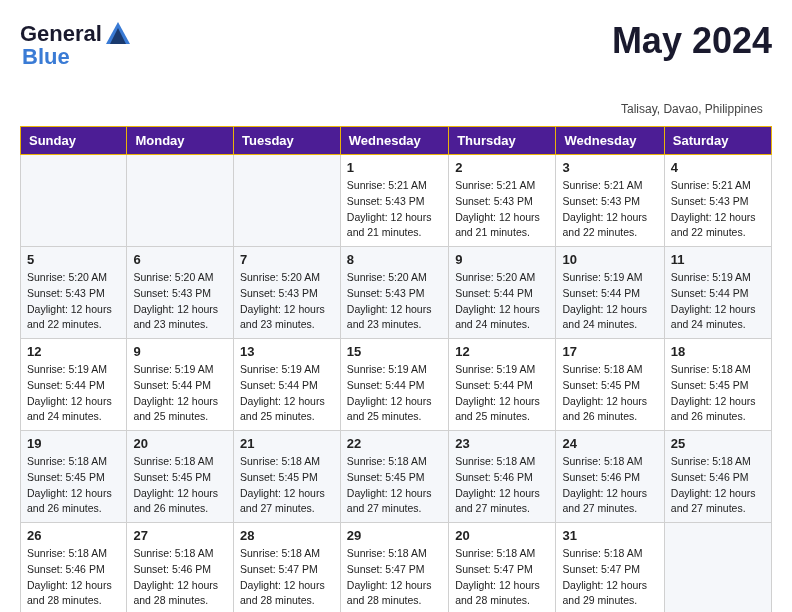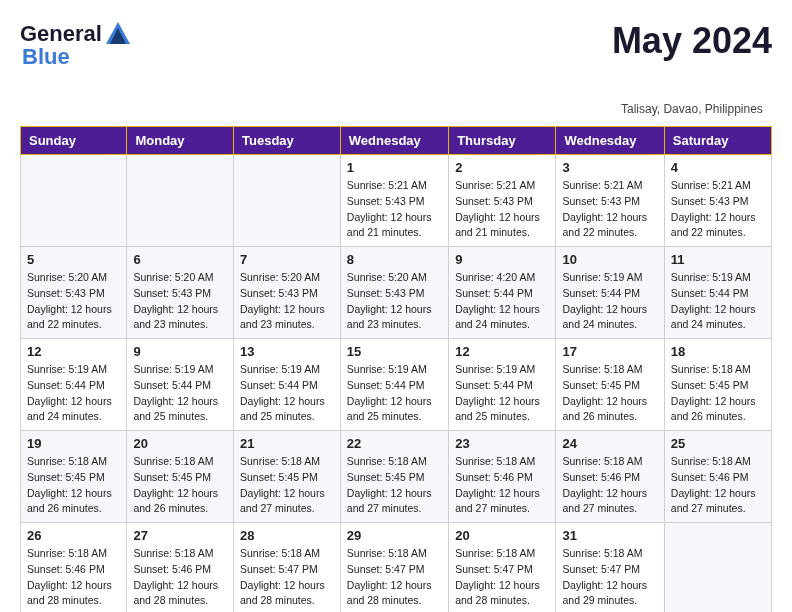--- a/index.html
+++ b/index.html
@@ -188,21 +188,21 @@
         </td>
         <td>
           <span class="day-number">8</span>
           <div class="day-info">Sunrise: 5:20 AM
 Sunset: 5:43 PM
 Daylight: 12 hours
 and 23 minutes.</div>
         </td>
         <td>
           <span class="day-number">9</span>
-          <div class="day-info">Sunrise: 4:20 AM
+          <div class="day-info">Sunrise: 5:20 AM
 Sunset: 5:44 PM
 Daylight: 12 hours
 and 24 minutes.</div>
         </td>
         <td>
           <span class="day-number">10</span>
           <div class="day-info">Sunrise: 5:19 AM
 Sunset: 5:44 PM
 Daylight: 12 hours
 and 24 minutes.</div>

